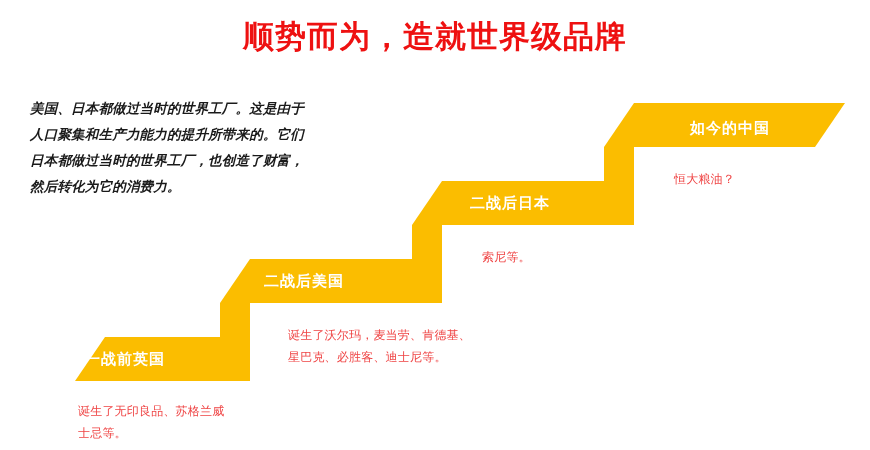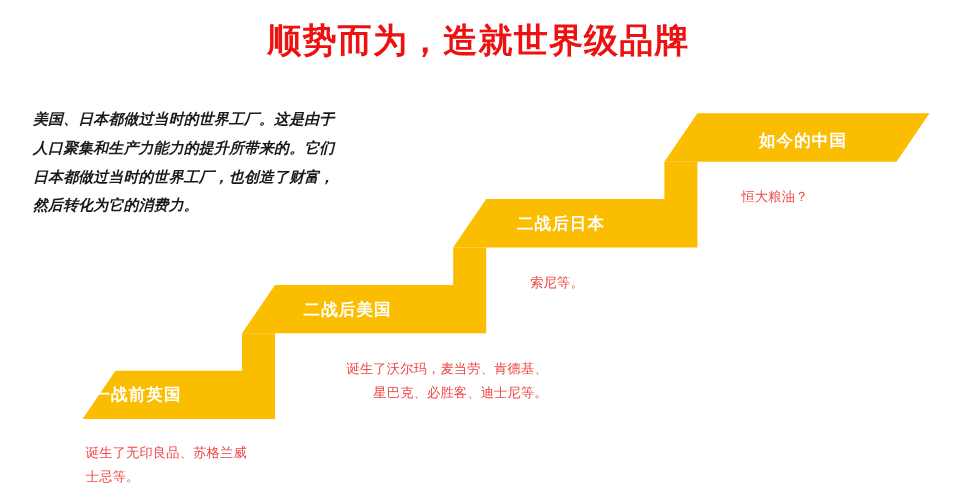--- a/index.html
+++ b/index.html
@@ -59,35 +59,35 @@
   
   .step-label {
     position: absolute;
     font-size: 15px;
     font-weight: bold;
     color: #ffffff;
     letter-spacing: 1px;
     white-space: nowrap;
   }
   .step-label.s1 { left: 85px;  top: 350px; }
-  .step-label.s2 { left: 276px; top: 272px; }
+  .step-label.s2 { left: 264px; top: 272px; }
   .step-label.s3 { left: 470px; top: 194px; }
   .step-label.s4 { left: 662px; top: 119px; margin-left: 28px; }
 
   
   .step-desc {
     position: absolute;
     font-size: 12px;
     line-height: 22px;
     color: #ef4444;
     letter-spacing: 0.2px;
   }
   .step-desc div { white-space: nowrap; }
   .step-desc.d1 { left: 78px;  top: 400px; width: 190px; }
-  .step-desc.d2 { left: 288px; top: 324px; width: 210px; text-align: right; }
+  .step-desc.d2 { left: 288px; top: 324px; width: 210px; }
   .step-desc.d3 { left: 482px; top: 246px; width: 200px; }
   .step-desc.d4 { left: 674px; top: 168px; width: 180px; }
 </style>
 </head>
 <body>
 
 <div id="slide">
 
   <div id="title">顺势而为，造就世界级品牌</div>
 

